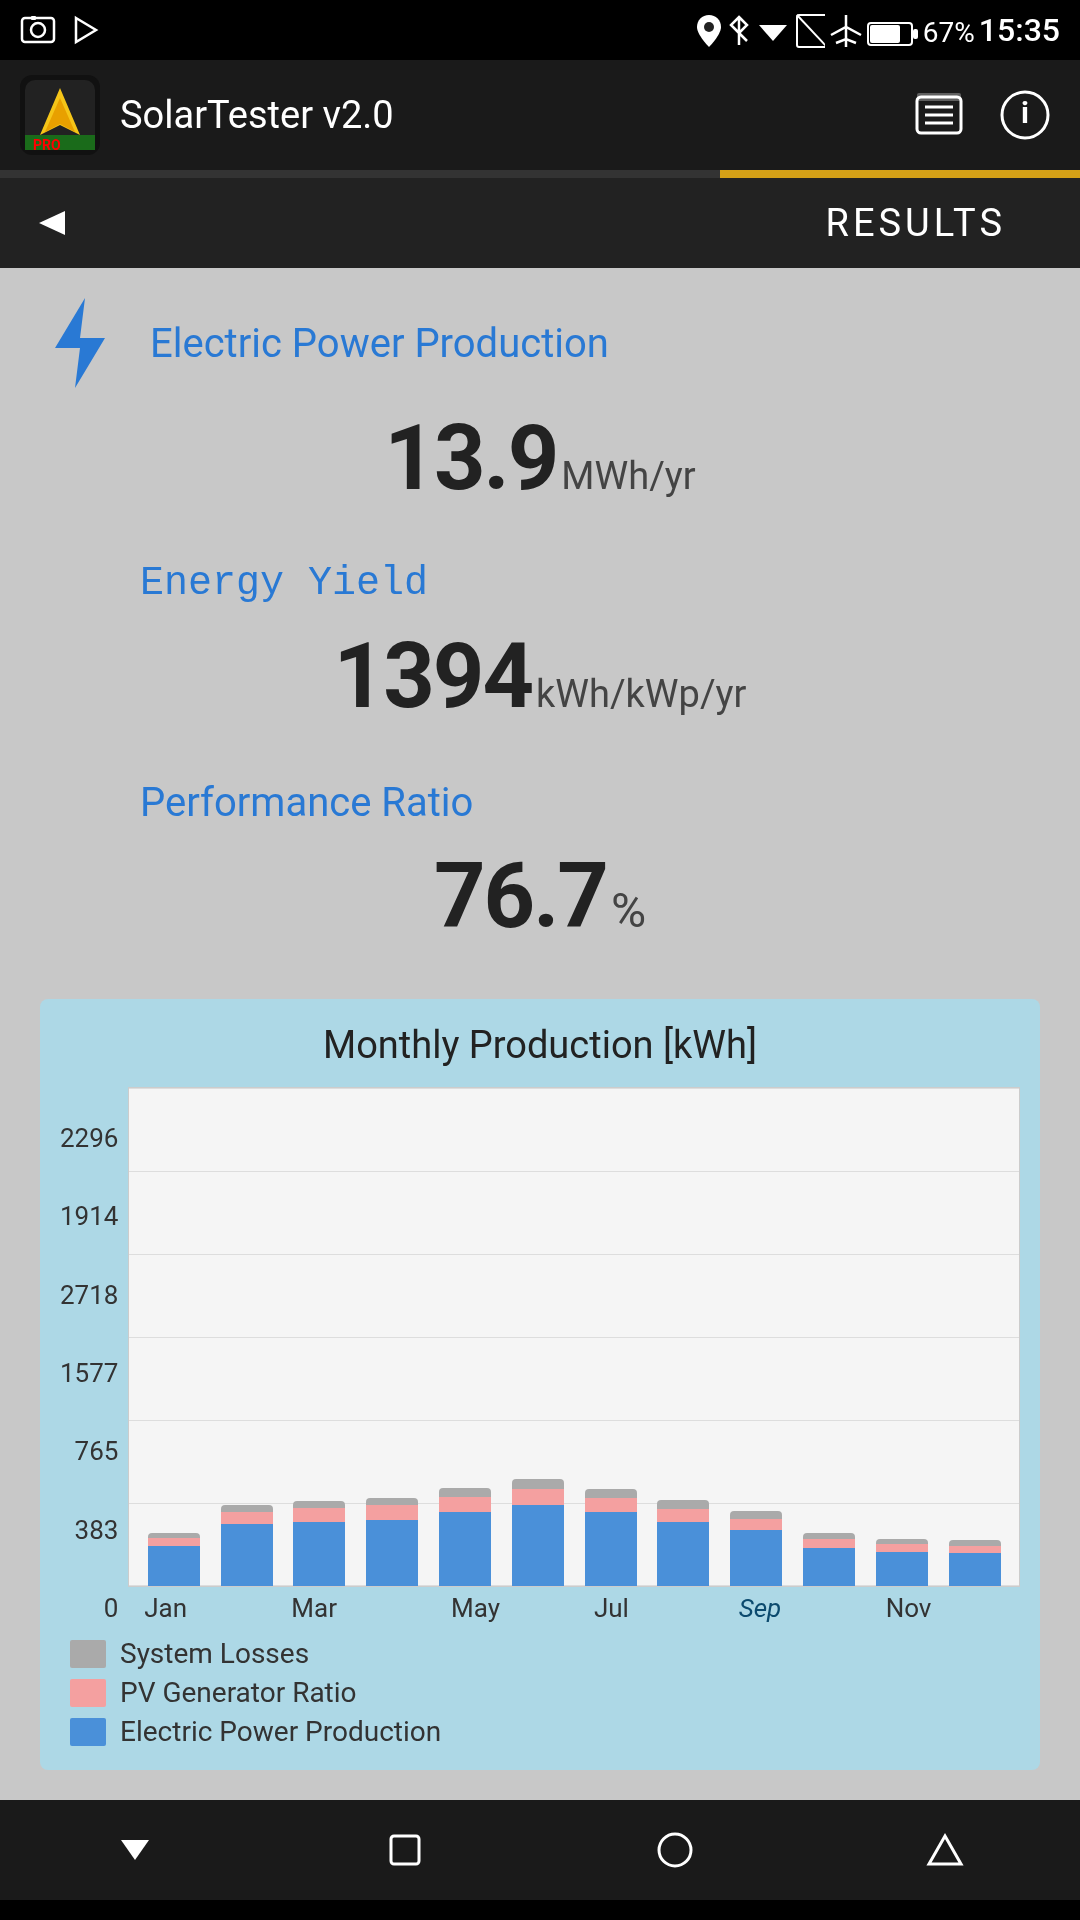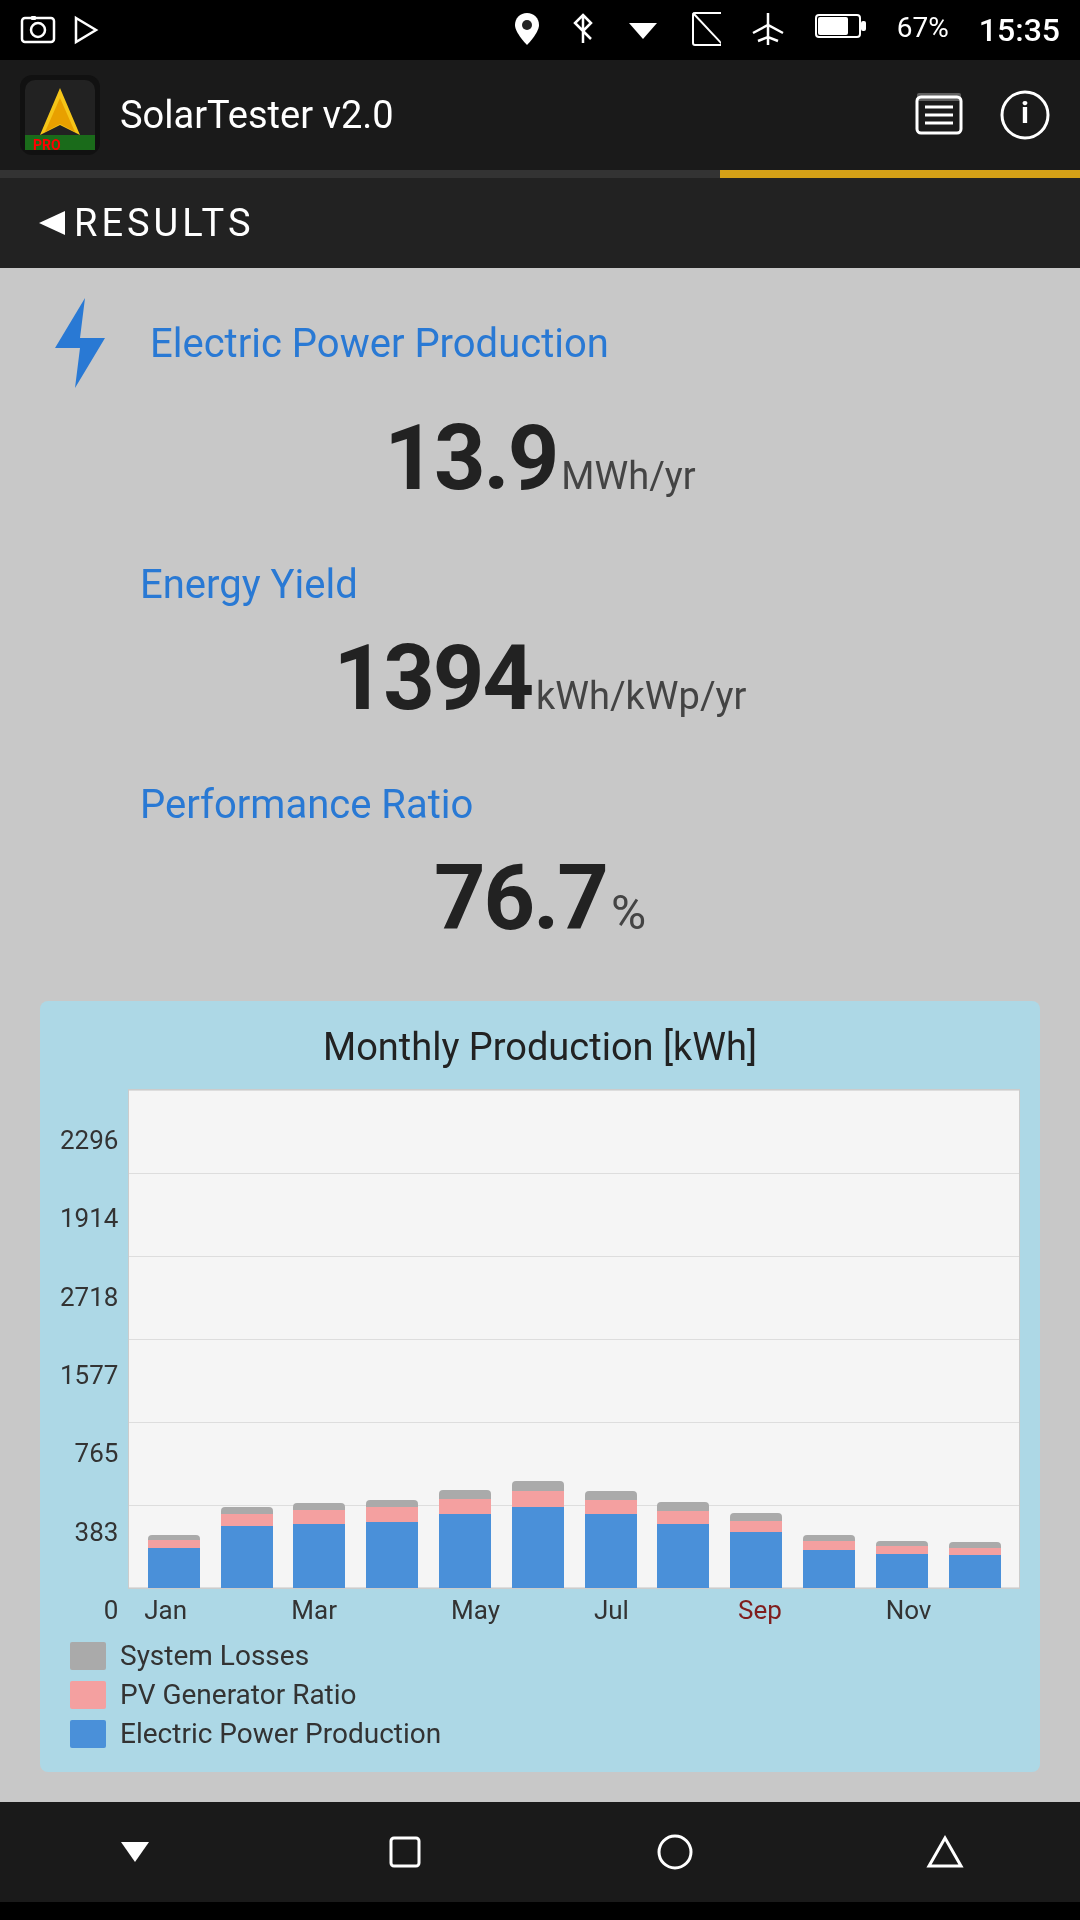--- a/index.html
+++ b/index.html
@@ -20,22 +20,22 @@
       justify-content: space-between;
       padding: 0 20px;
     }
     .status-bar-left {
       display: flex;
       align-items: center;
       gap: 12px;
     }
     .status-bar-right {
       display: flex;
-      align-items: flex-start;
-      gap: 30px;
+      align-items: flex-end;
+      gap: 4px;
       font-size: 28px;
       color: #fff;
     }
     .status-time {
       font-size: 32px;
       color: #fff;
       font-weight: 500;
     }
 
     
@@ -101,21 +101,21 @@
     .back-btn {
       width: 50px;
       height: 50px;
       display: flex;
       align-items: center;
       justify-content: center;
       cursor: pointer;
     }
     .toolbar-title {
       flex: 1;
-      text-align: left;
+      text-align: right;
       font-size: 38px;
       color: #fff;
       letter-spacing: 4px;
       font-weight: 400;
     }
 
     
     .main-content {
       background: #c8c8c8;
       padding: 30px 40px;
@@ -340,21 +340,21 @@
       <span class="metric-label">Electric Power Production</span>
     </div>
     <div class="metric-value-row">
       <span class="metric-value-big">13.9</span>
       <span class="metric-unit">MWh/yr</span>
     </div>
   </div>
 
   <div class="metric-section">
     <div class="metric-row">
-      <span class="metric-label" style="padding-left: 100px;">Energy Yield</span>
+      <span class="metric-label" style="padding-left: 100px; font-family: Liberation Mono, monospace;">Energy Yield</span>
     </div>
     <div class="metric-value-row">
       <span class="metric-value-big">1394</span>
       <span class="metric-unit">kWh/kWp/yr</span>
     </div>
   </div>
 
   <div class="metric-section">
     <div class="metric-row">
       <span class="metric-label" style="padding-left: 100px;">Performance Ratio</span>
@@ -482,21 +482,21 @@
 
         <div id="x-labels" style="display:flex;padding-top:6px;">
             <div style="flex: 1 1 0%; text-align: center; font-size: 26px; color: rgb(51, 51, 51);">Jan</div>
             <div style="flex: 1 1 0%; text-align: center; font-size: 26px; color: rgb(51, 51, 51);"></div>
             <div style="flex: 1 1 0%; text-align: center; font-size: 26px; color: rgb(51, 51, 51);">Mar</div>
             <div style="flex: 1 1 0%; text-align: center; font-size: 26px; color: rgb(51, 51, 51);"></div>
             <div style="flex: 1 1 0%; text-align: right; font-size: 26px; color: rgb(51, 51, 51);">May</div>
             <div style="flex: 1 1 0%; text-align: center; font-size: 26px; color: rgb(51, 51, 51);"></div>
             <div style="flex: 1 1 0%; text-align: center; font-size: 26px; color: rgb(51, 51, 51);">Jul</div>
             <div style="flex: 1 1 0%; text-align: center; font-size: 26px; color: rgb(51, 51, 51);"></div>
-            <div style="flex: 1 1 0%; text-align: center; font-size: 26px; color: #7f1d1d;">Sep</div>
+            <div style="flex: 1 1 0%; text-align: center; font-size: 26px; color: #0c4a6e; font-style: italic;">Sep</div>
             <div style="flex: 1 1 0%; text-align: center; font-size: 26px; color: rgb(51, 51, 51);"></div>
             <div style="flex: 1 1 0%; text-align: center; font-size: 26px; color: rgb(51, 51, 51);">Nov</div>
             <div style="flex: 1 1 0%; text-align: center; font-size: 26px; color: rgb(51, 51, 51);"></div>
           </div>
       </div>
     </div>
 
     <div class="legend">
       <div class="legend-item">
         <div class="legend-swatch" style="background:#aaa;"></div>

